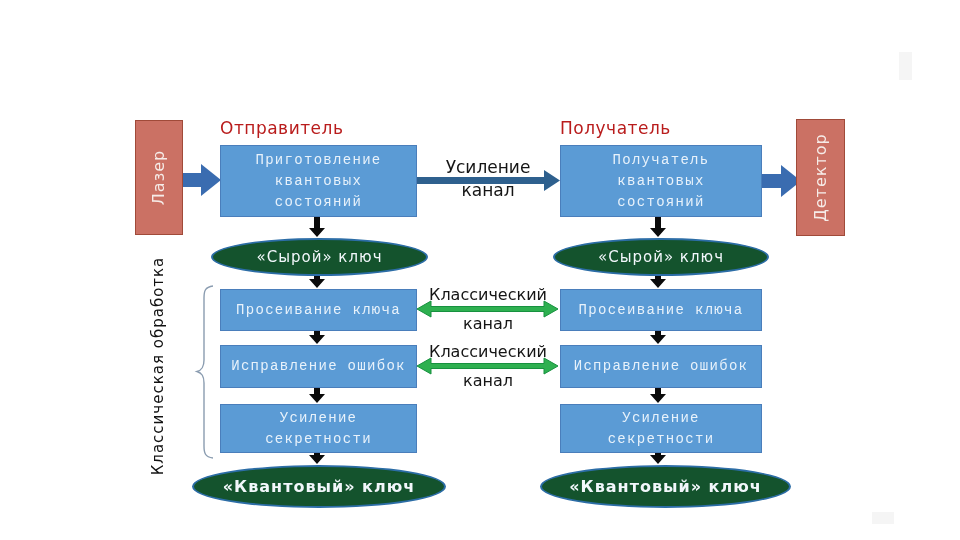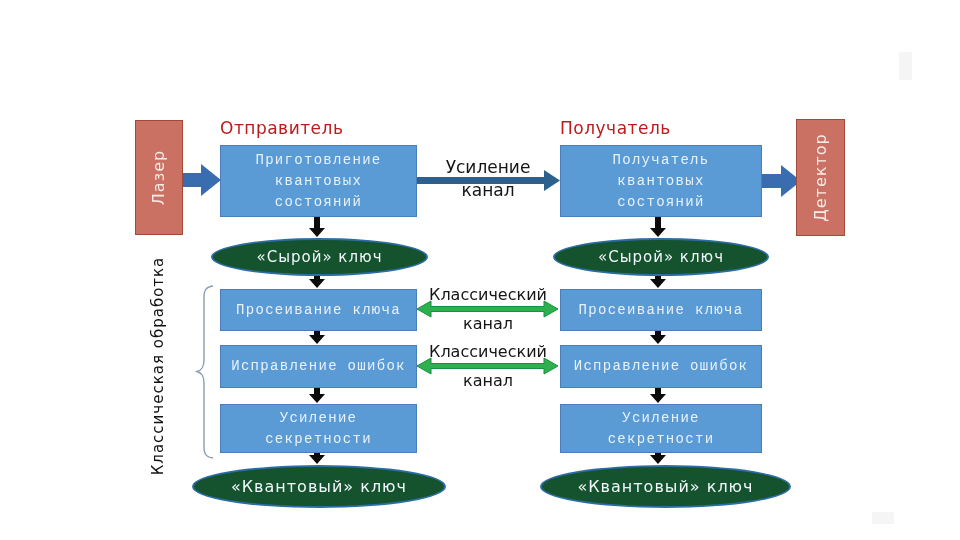--- a/index.html
+++ b/index.html
@@ -31,21 +31,21 @@
   #snd-err{left:220px;top:345px;width:195px;height:41px;}
   #rcv-err{left:560px;top:345px;width:200px;height:41px;}
   #snd-priv{left:220px;top:404px;width:195px;height:47px;}
   #rcv-priv{left:560px;top:404px;width:200px;height:47px;}
 
   .ellipse{position:absolute;background:#14532d;border:2px solid #2c6da6;border-radius:50%;
            color:#f2f7fb;display:flex;align-items:center;justify-content:center;
            font-size:15px;letter-spacing:1px;}
   #snd-raw{left:211px;top:238px;width:213px;height:34px;}
   #rcv-raw{left:553px;top:238px;width:212px;height:34px;}
-  .final{font-weight:normal;font-size:16px;}
+  .final{font-weight:bold;font-size:16px;}
   #snd-final{left:192px;top:465px;width:250px;height:39px;}
   #rcv-final{left:540px;top:465px;width:247px;height:39px;}
 
   .ch-label{position:absolute;text-align:center;color:#151515;}
   #q-label{left:413px;top:158px;width:150px;font-size:17px;line-height:19px;}
   #q-label .l2{margin-top:4px;}
   #c1-label{left:420px;top:286px;width:136px;font-size:16px;line-height:17px;}
   #c1-label .l2{margin-top:12px;}
   #c2-label{left:420px;top:343px;width:136px;font-size:16px;line-height:17px;}
   #c2-label .l2{margin-top:12px;}

